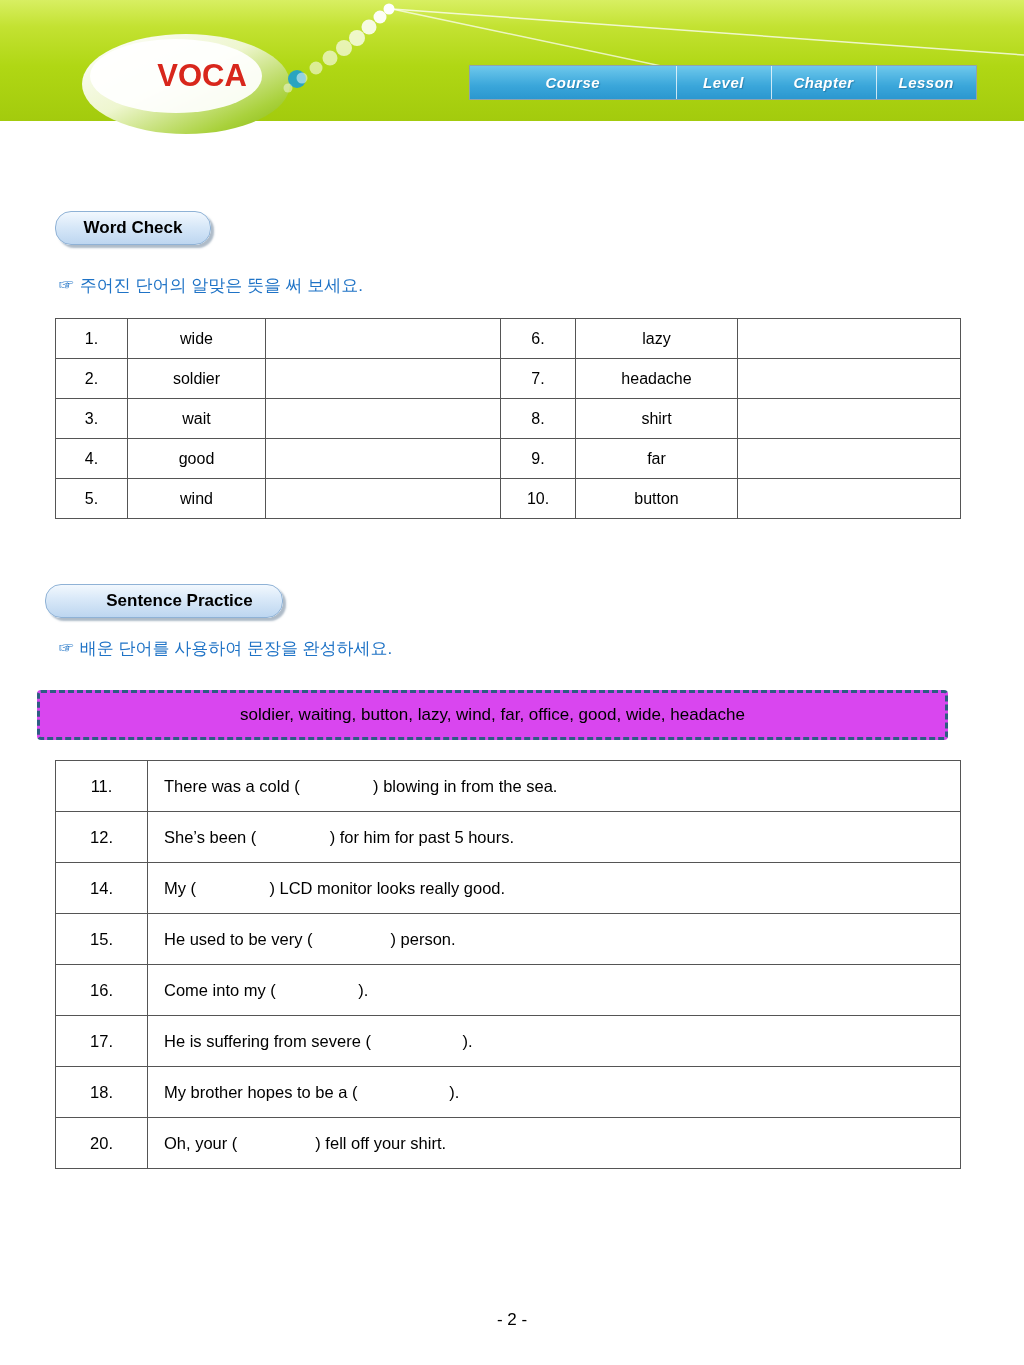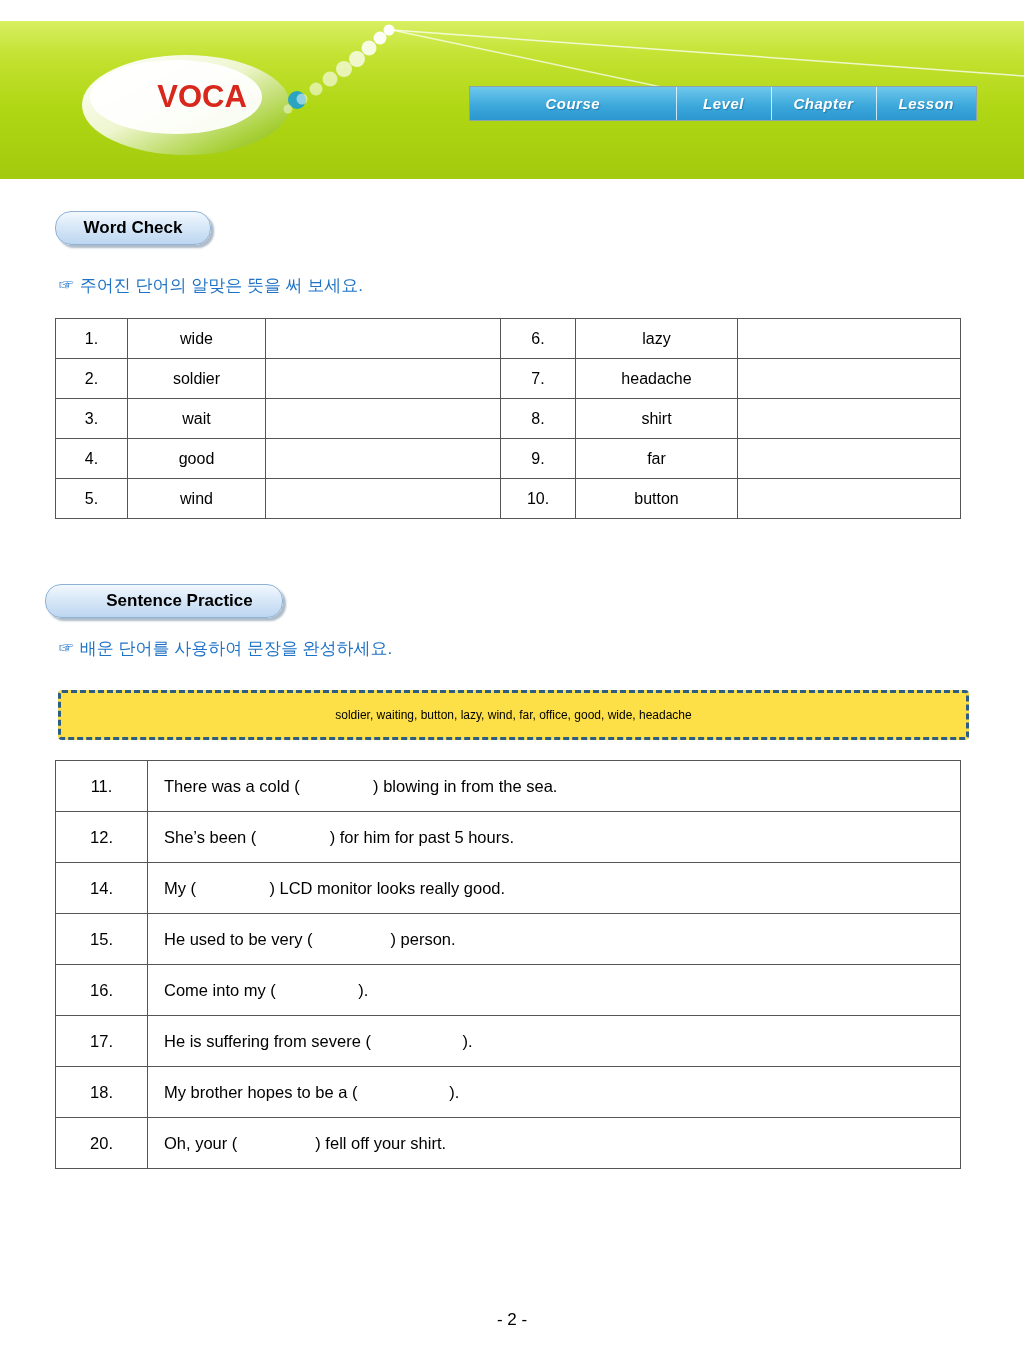--- a/index.html
+++ b/index.html
@@ -5,23 +5,22 @@
   * { margin:0; padding:0; box-sizing:border-box; }
   html,body { background:#fff; }
   body {
     width:1024px; height:1365px; position:relative;
     font-family:"Liberation Sans", sans-serif; color:#111;
     overflow:hidden;
   }
 
   
   .header {
-    position:absolute; left:0; top:0; width:1024px; height:158px;
+    position:absolute; left:0; top:0; width:1024px; height:121px;
     background:linear-gradient(180deg,#d8ef62 0%, #c3e232 22%, #b0d714 55%, #a3cb0d 100%);
-    margin-top:21px;
   }
   .header-deco { position:absolute; left:0; top:0; width:1024px; height:145px; }
 
   .course-table {
     position:absolute; left:470px; top:66px; width:506px;
     border-collapse:collapse; table-layout:fixed;
     box-shadow:0 0 0 1px #8fa3ae;
   }
   .course-table th {
     height:33px;
@@ -60,24 +59,24 @@
     position:absolute; left:55px; top:318px; width:905px;
     border-collapse:collapse; table-layout:fixed;
   }
   .word-table td {
     border:1px solid #555; height:40px; text-align:center;
     font-size:16px; color:#000; background:#fff;
   }
 
   
   .word-bank {
-    position:absolute; left:58px; top:690px; width:911px; height:50px;
+    position:absolute; left:37px; top:690px; width:911px; height:50px;
     border:3px dashed #2e5d83; border-radius:4px;
     display:flex; align-items:center; justify-content:center;
-    font-size:12px; color:#000; background:#fde047;
+    font-size:17px; color:#000; background:#d946ef;
   }
 
   
   .sentence-table {
     position:absolute; left:55px; top:760px; width:905px;
     border-collapse:collapse; table-layout:fixed;
   }
   .sentence-table td {
     border:1px solid #555; height:51px; background:#fff;
     font-size:16.5px; color:#000;

